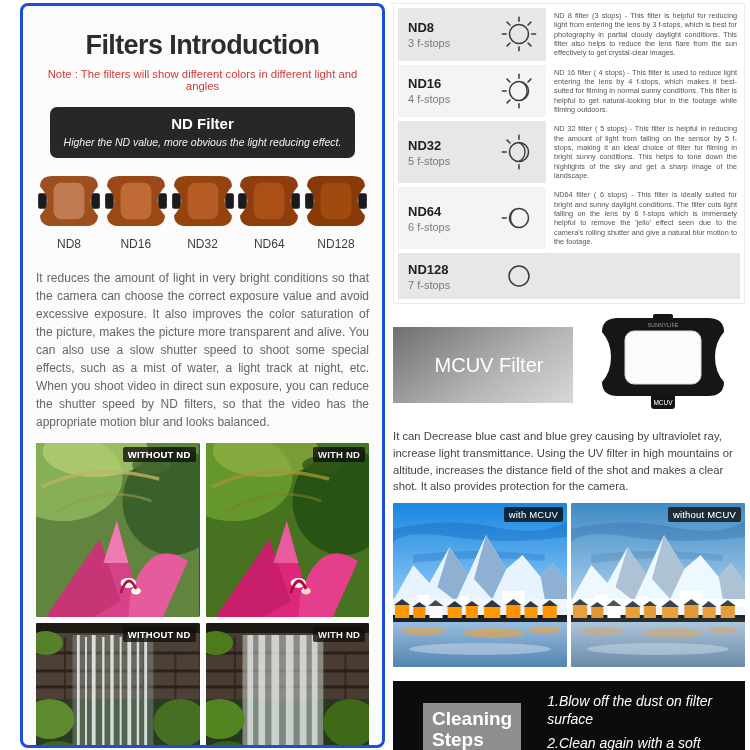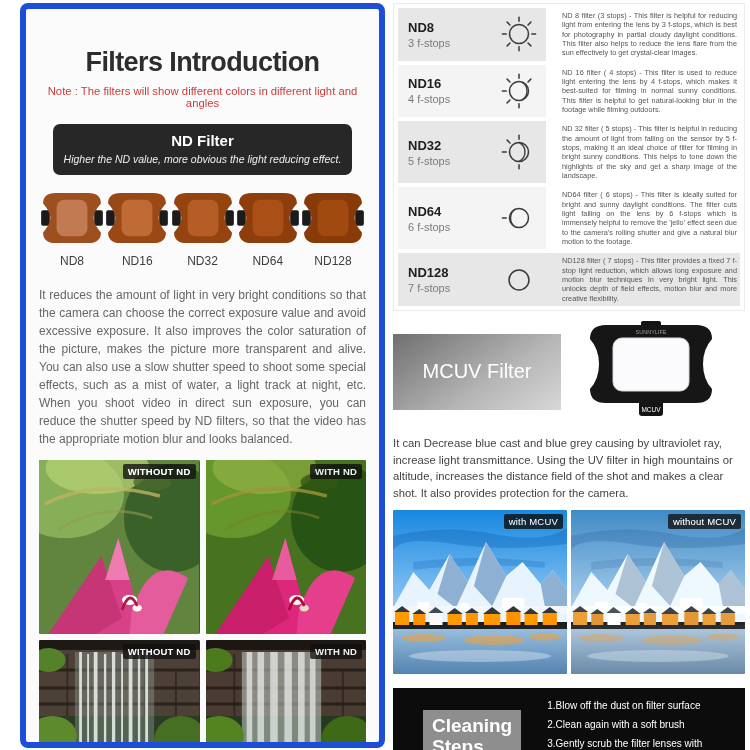--- a/index.html
+++ b/index.html
@@ -3,22 +3,22 @@
 <meta charset="utf-8">
 <style>
   html,body { margin:0; padding:0; }
   body {
     width:750px; height:750px; position:relative; overflow:hidden;
     background:#ffffff; font-family:"Liberation Sans", sans-serif;
   }
   
   .left-card {
     position:absolute; left:20px; top:3px; width:365px; height:745px;
-    background:#fbfbfb; border:6px solid #1d4ed8; border-radius:8px;
-    padding:16px 13px; box-sizing:border-box; overflow:hidden;
+    background:#fbfbfb; border:3px solid #1d4ed8; border-radius:8px;
+    padding:2px 13px; box-sizing:border-box; overflow:hidden;
   }
   .page-title { margin:22px 0 0; text-align:center; font-size:27px; font-weight:800;
     color:#2d2d2d; letter-spacing:-0.6px; }
   .note-line { margin-top:7px; text-align:center; font-size:11.3px; color:#cf3a3a; }
   .nd-banner { margin:15px 14px 0; background:#272727; border-radius:7px; text-align:center;
     padding:8px 8px 10px; color:#fff; }
   .nd-banner .bt { font-size:15px; font-weight:700; }
   .nd-banner .bs { font-size:10.5px; margin-top:4px; color:#f0f0f0;font-style:italic; }
   .filters-row { margin-top:16px; display:flex; justify-content:space-between; padding:0 2px; }
   .filter { width:62px; text-align:center; }
@@ -46,35 +46,35 @@
   .nd-cell-label { width:148px; display:flex; align-items:center; padding:4px 2px 4px 10px;
     box-sizing:border-box; flex-shrink:0; }
   .nd-row.shade-a .nd-cell-label { background:#e7e7e7; }
   .nd-row.shade-b .nd-cell-label { background:#f4f4f4; }
   .nd-row.full-shade { background:#e7e7e7; }
   .nd-names { width:70px; }
   .nd-name { font-size:13px; font-weight:700; color:#1e1e1e; }
   .nd-stops { font-size:11px; color:#7a7a7a; margin-top:2px; }
   .nd-icon { margin-left:auto; margin-right:6px; width:38px; height:38px; flex-shrink:0; }
   .nd-desc { flex:1; font-size:7.3px; line-height:1.28; color:#555; padding:3px 3px 3px 8px;
-    text-align:justify; align-self:center;margin-left:8px; }
+    text-align:justify; align-self:center; }
   .mcuv-head { margin-top:10px; display:flex; align-items:center; }
   .mcuv-title-box { width:168px; height:76px; flex-shrink:0;
     background:linear-gradient(145deg,#6f6f6f 0%,#b5b5b5 60%,#d8d8d8 100%);
-    display:flex; align-items:center; justify-content:center; color:#fff; font-size:20px; }
+    display:flex; align-items:center; justify-content:center; color:#fff; font-size:20px;padding-left:12px; }
   .mcuv-product { margin-left:24px; }
   .mcuv-par { margin-top:12px; font-size:11.3px; line-height:1.48; color:#444; }
   .mcuv-compare { margin-top:8px; display:grid; grid-template-columns:1fr 1fr; gap:4px; }
   .cleaning { margin-top:14px; background:#0c0c0c; padding:10px 10px 5px; box-sizing:border-box;
     height:113px; display:flex; flex-direction:column; }
   .cleaning-inner { display:flex; flex:1; }
   .clean-title { margin:12px 0 0 20px; background:#8e8e8e; color:#fff; font-size:19px;
     font-weight:700; line-height:1.12; padding:5px 9px; align-self:flex-start; }
   .steps { margin-left:26px; padding-top:2px; flex:1; }
-  .step { color:#fff; font-size:10px; margin-bottom:6.5px; line-height:1.25; }
+  .step { color:#fff; font-size:14px; margin-bottom:6.5px; line-height:1.25;font-style:italic; }
 </style>
 </head>
 <body>
 
 <div class="left-card">
   <div class="page-title">Filters Introduction</div>
   <div class="note-line">Note :  The filters will show different colors in different light and angles</div>
 
   <div class="nd-banner">
     <div class="bt">ND Filter</div>
@@ -316,21 +316,20 @@
     <div class="nd-row full-shade">
       <div class="nd-cell-label">
         <div class="nd-names">
           <div class="nd-name">ND128</div>
           <div class="nd-stops">7 f-stops</div>
         </div>
         <svg class="nd-icon" viewBox="0 0 40 40">
           <circle cx="20" cy="20" r="10.5" fill="none" stroke="#3a3a3a" stroke-width="1.6"></circle>
         </svg>
       </div>
-      <div class="nd-desc">ND128 filter ( 7 stops) - This filter provides a fixed 7 f-stop light reduction, which allows long exposure and motion blur techniques in very bright light. This unlocks depth of field effects, motion blur and more creative flexibility.</div>
     </div>
   </div>
 
   <div class="mcuv-head">
     <div class="mcuv-title-box">
       <span>MCUV Filter</span>
     </div>
     <div class="mcuv-product">
       <svg width="132" height="98" viewBox="0 0 132 98">
         <rect x="56" y="0" width="20" height="10" rx="2" fill="#141414"></rect>

